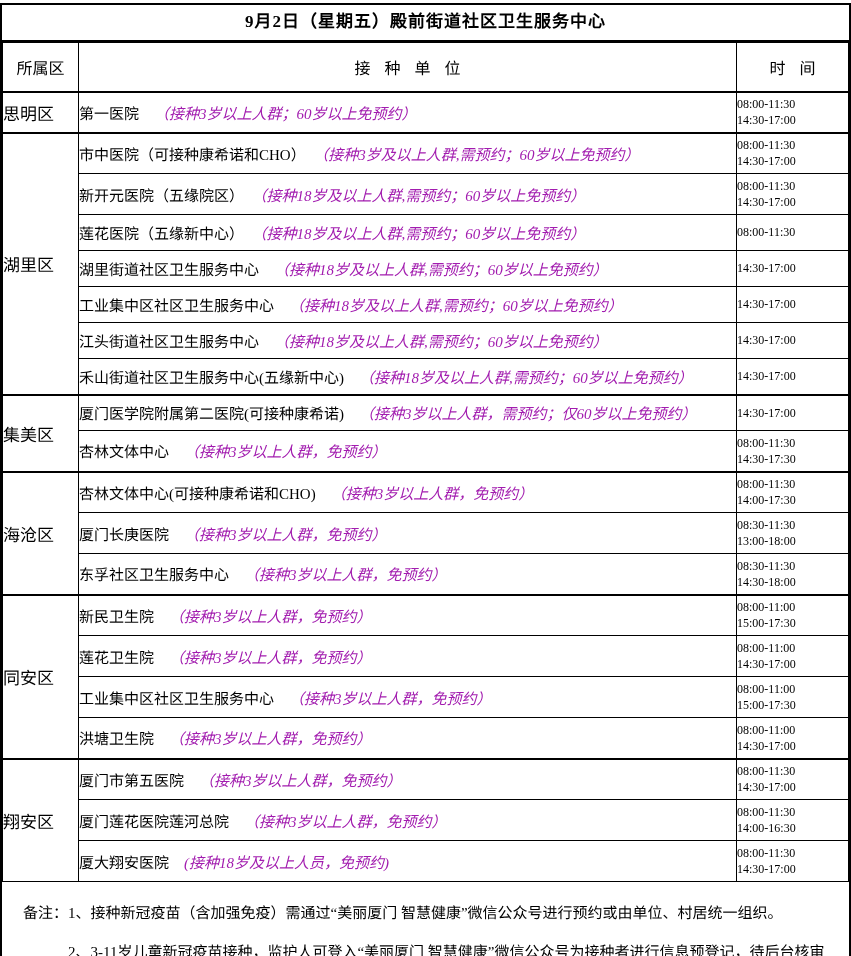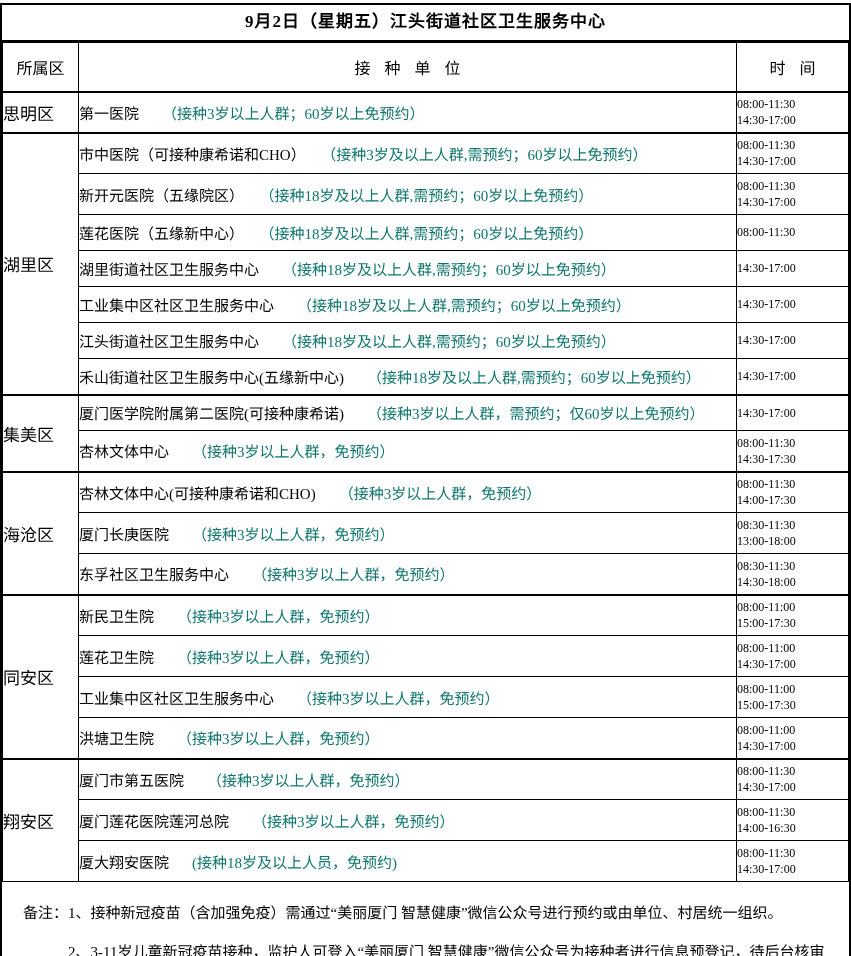--- a/index.html
+++ b/index.html
@@ -48,22 +48,23 @@
   td.district-cell {
     text-align: left;
     font-size: 17px;
   }
   td.unit-cell {
     font-size: 15px;
     padding: 2px 4px;
     text-align: left;
   }
   span.unit-note {
-    color: #0f766e;
-    margin-left: 23px;
+    color: #a21caf;
+    margin-left: 15px;
+    font-style: italic;
   }
   td.time-cell {
     font-size: 12px;
     white-space: pre-line;
     line-height: 1.35;
   }
   tr.row-2line { height: 41px; }
   tr.row-1line { height: 36px; }
   tr.group-first td { border-top: 2px solid #000000; }
   .notes {
@@ -71,21 +72,21 @@
     line-height: 1.5;
     padding: 4px 6px 10px 5px;
   }
   .notes p { margin: 16px; }
   .notes .note-line2 { text-indent: 3em; }
 </style>
 </head>
 <body>
 
 <div class="sheet">
-  <div class="title">9月2日（星期五）江头街道社区卫生服务中心</div>
+  <div class="title">9月2日（星期五）殿前街道社区卫生服务中心</div>
 
   <table class="vax">
     <colgroup>
       <col class="c-district">
       <col class="c-unit">
       <col class="c-time">
     </colgroup>
     <thead>
       <tr>
         <th>所属区</th>

